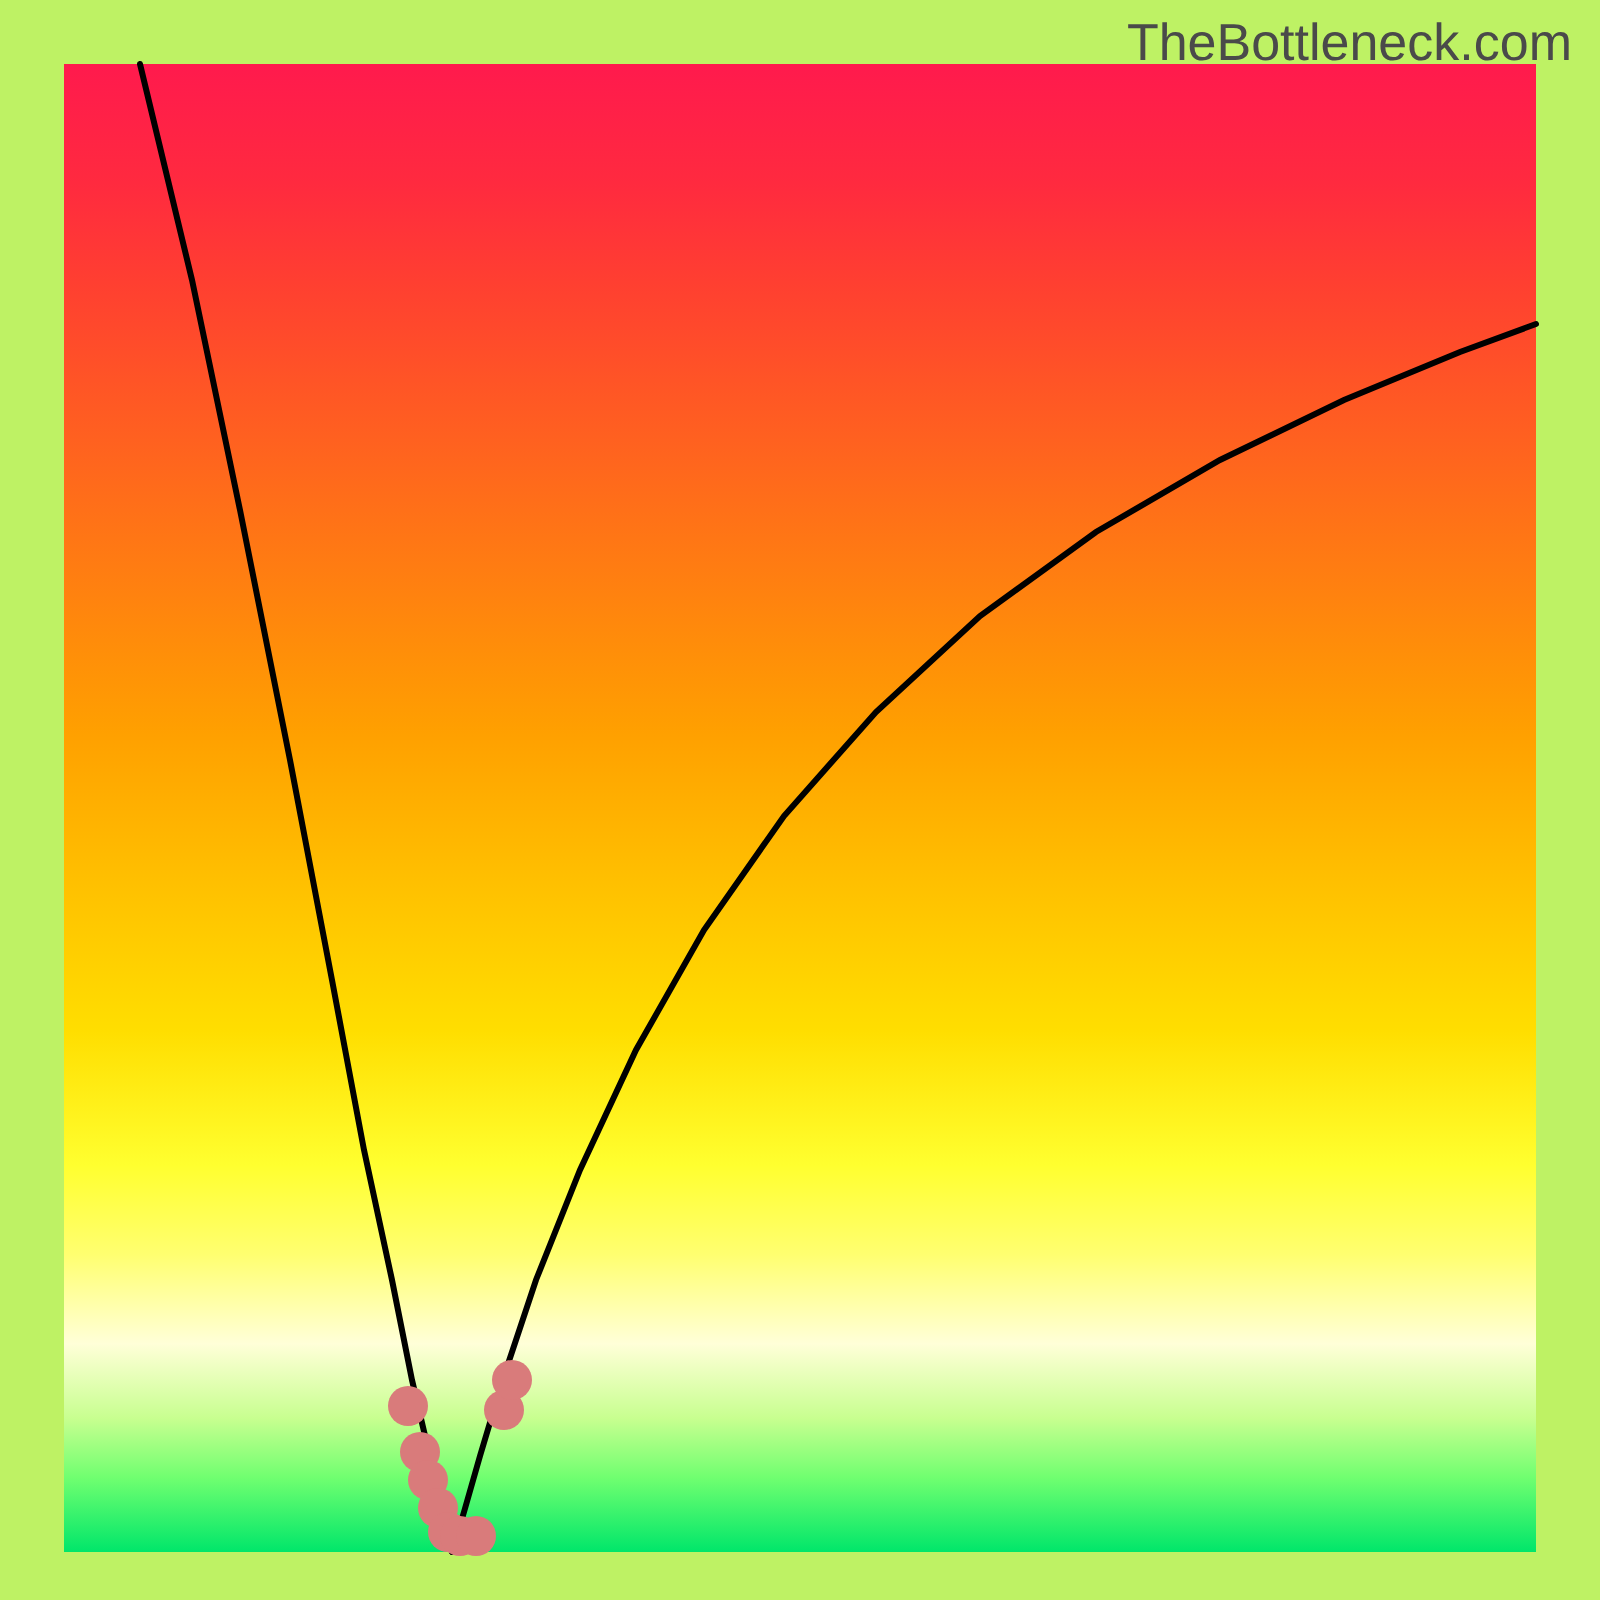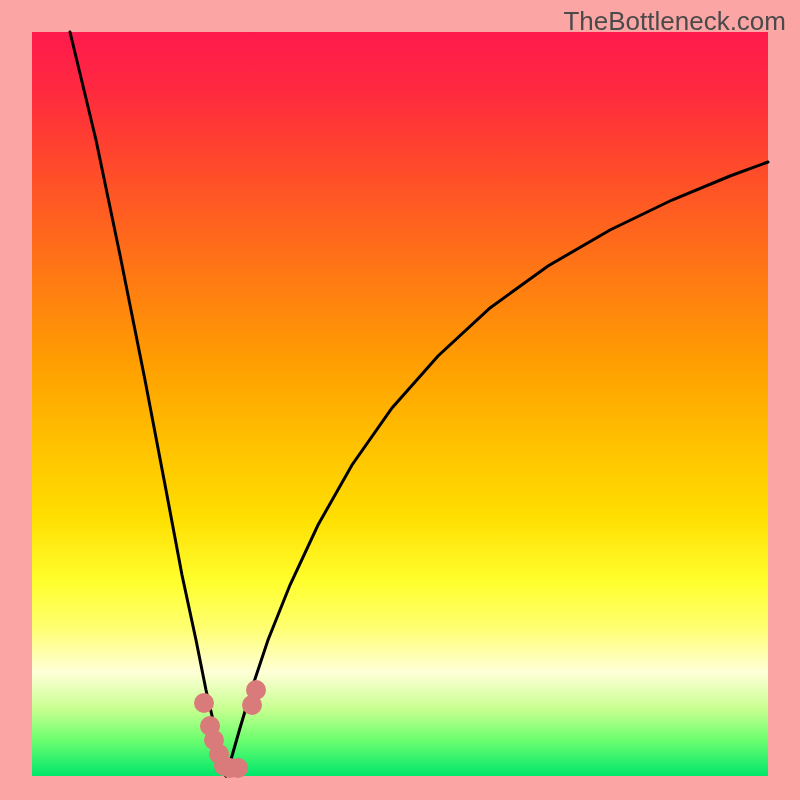--- a/index.html
+++ b/index.html
@@ -9,21 +9,21 @@
     height: 800px;
     background: #000;
     overflow: hidden;
   }
   .frame {
     position: absolute;
     top: 0;
     left: 0;
     width: 800px;
     height: 800px;
-    background: #fca5a5;
+    background: #bef264;
   }
   .plot-area {
     position: absolute;
     left: 32px;
     top: 32px;
     width: 736px;
     height: 744px;
     background: linear-gradient(to bottom,
       #ff1a4d 0%,
       #ff2a3f 8%,

